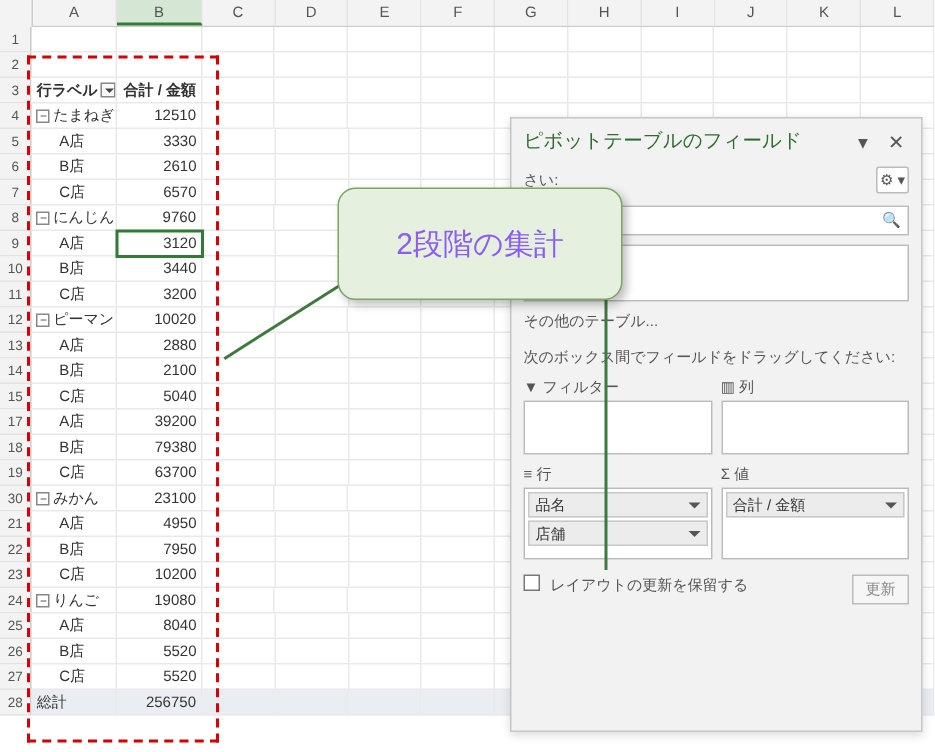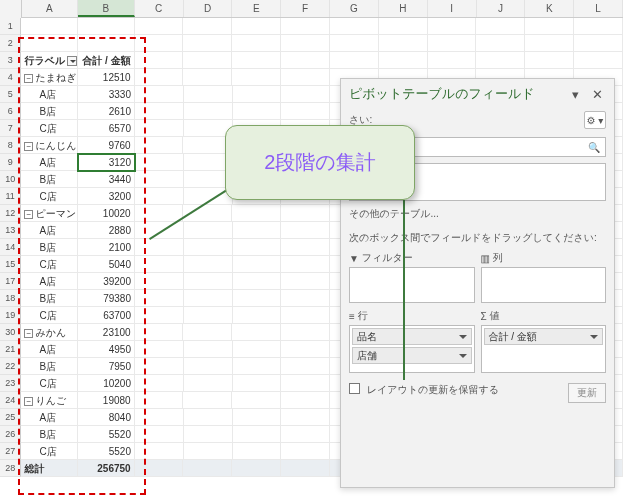--- a/index.html
+++ b/index.html
@@ -65,21 +65,21 @@
     font-size: 10px;
     line-height: 17px;
     white-space: nowrap;
     overflow: hidden;
   }
   .colA { width: 58px; }
   .colB { width: 58px; }
   .num { text-align: right; }
   .bold { font-weight: normal; }
   .hdrcell { background: #fff; font-weight: bold; }
-  .totalrow .cell { background: #eaeef2; font-weight: bold; }
+  .totalrow .cell { background: #eaeef2; font-weight: normal; }
   .activecell {
     outline: 2px solid #2f7d32;
     outline-offset: -1px;
     background: #fff;
     z-index: 5;
     position: relative;
   }
   .dropbtn {
     display: inline-block;
     width: 10px; height: 10px;

